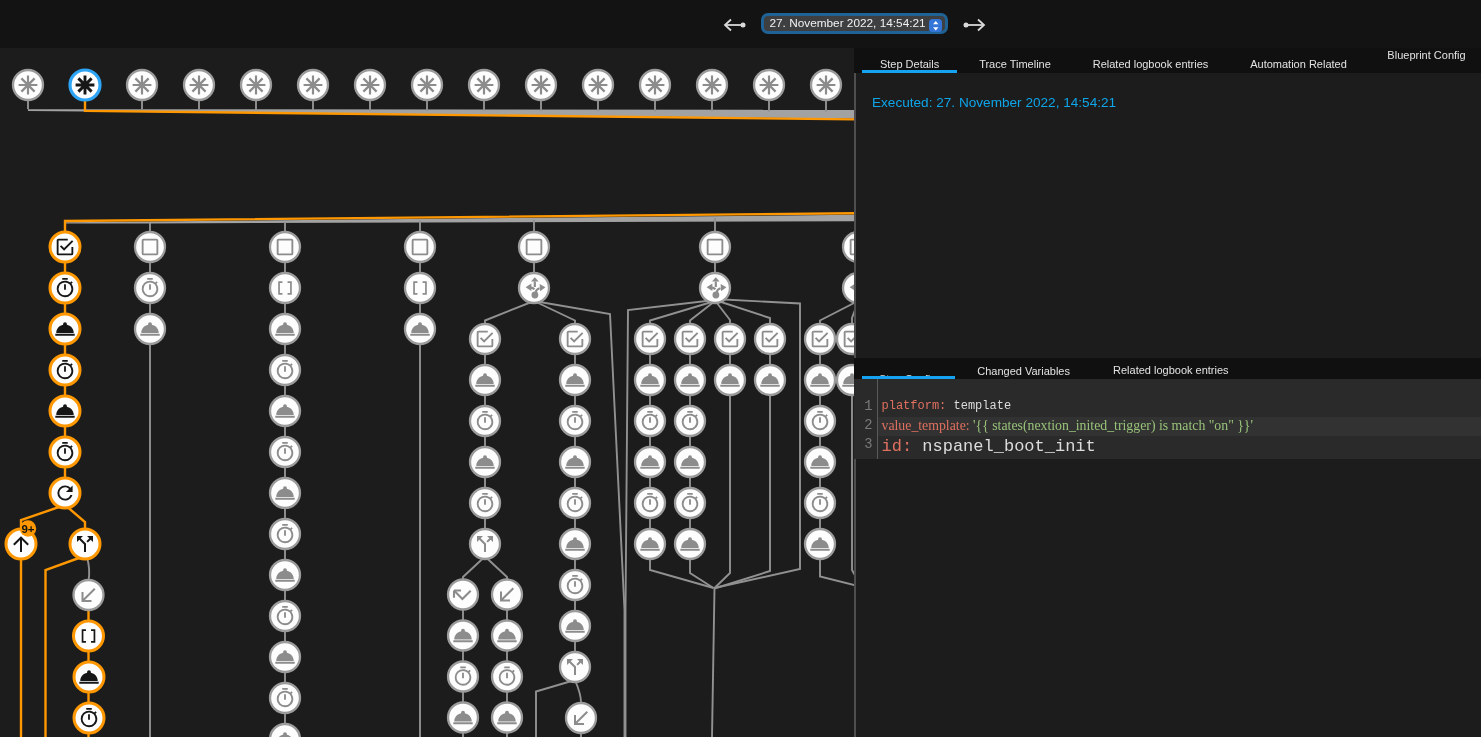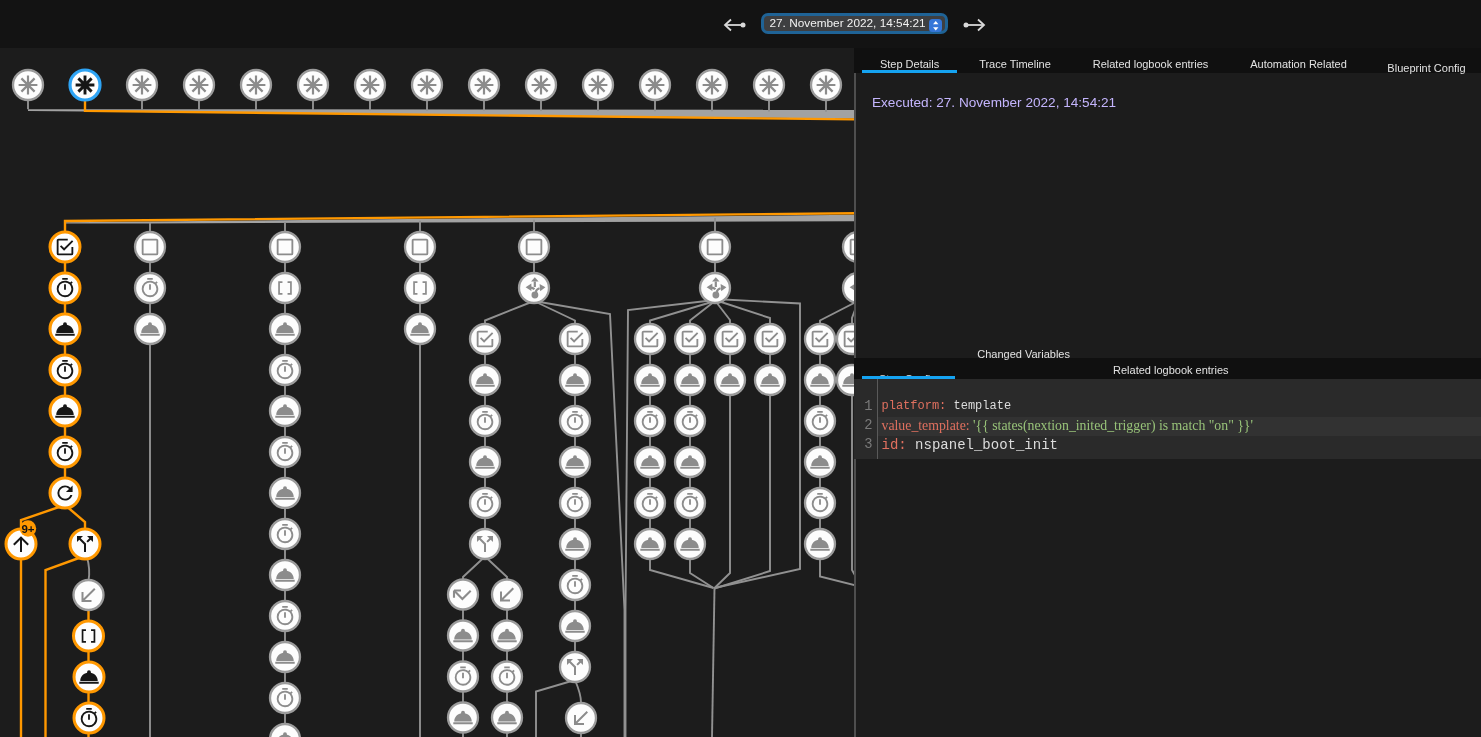--- a/index.html
+++ b/index.html
@@ -6,21 +6,21 @@
  font-family:"Liberation Sans",sans-serif}
 #toolbar{position:absolute;left:0;top:0;width:1481px;height:48px;background:#131313}
 #graphwrap{position:absolute;left:0;top:48px;width:854px;height:689px;background:#1c1c1c}
 #graph .gl{stroke:#919191;stroke-width:1.9;fill:none}
 #graph .ol{stroke:#ff9800;stroke-width:2.4;fill:none}
 #panel{position:absolute;left:854px;top:48px;width:627px;height:689px;background:#1c1c1c}
 #pborder{position:absolute;left:854px;top:73px;width:1.5px;height:664px;background:#4e4e4e}
 .strip{position:absolute;left:854px;width:627px;background:#101010}
 .tab{position:absolute;transform:translate(-50%,-50%);font-size:11px;color:#e2e2e2;white-space:nowrap}
 .ul{position:absolute;background:#15a3f1}
-#executed{position:absolute;left:872px;top:95px;font-size:13.6px;color:#c4b5fd}
+#executed{position:absolute;left:872px;top:95px;font-size:13.6px;color:#0ea5e9}
 #code{position:absolute;left:854px;top:378.8px;width:627px;height:80.7px;background:#2a2a2a;
  font-family:"Liberation Mono",monospace;font-size:13.8px}
 .k{color:#e0705f}.s{color:#98c379}
 #gutborder{position:absolute;left:877px;top:378.8px;width:1px;height:80.7px;background:#5a5a5a}
 .row2{position:absolute;left:878px;top:417.4px;width:603px;height:19px;background:#323232}
 .sel{position:absolute;left:760.5px;top:13px;width:187.5px;height:20.5px;background:#3e3f41;
  border:3px solid #1f6396;border-radius:7px;color:#f2f2f2;font-size:11.8px;line-height:14.5px;
  padding-left:6px;white-space:nowrap}
 .ud{position:absolute;right:3px;top:2.6px;width:13.5px;height:13.5px;background:#3476d8;border-radius:3.5px}
 </style></head>
@@ -584,29 +584,29 @@
         </g>
       </g>
     </svg></div>
 <div id="panel"></div>
 <div id="pborder"></div>
 <div class="strip" style="top:48px;height:25px"></div>
 <div class="tab" style="left:909.6px;top:63.5px">Step Details</div>
 <div class="tab" style="left:1015.0px;top:63.5px">Trace Timeline</div>
 <div class="tab" style="left:1150.5px;top:63.5px">Related logbook entries</div>
 <div class="tab" style="left:1298.5px;top:63.5px">Automation Related</div>
-<div class="tab" style="left:1426.5px;top:68px">Blueprint Config</div>
+<div class="tab" style="left:1426.5px;top:55px">Blueprint Config</div>
 <div class="ul" style="left:861.8px;top:70px;width:95.2px;height:3px"></div>
 <div id="executed">Executed: 27. November 2022, 14:54:21</div>
 <div class="strip" style="top:357.7px;height:21.1px"></div>
 <div class="tab" style="left:907.7px;top:379px">Step Config</div>
-<div class="tab" style="left:1023.6px;top:354px">Changed Variables</div>
+<div class="tab" style="left:1023.6px;top:371px">Changed Variables</div>
 <div class="tab" style="left:1170.8px;top:370.4px">Related logbook entries</div>
 <div class="ul" style="left:861.5px;top:376.2px;width:93.7px;height:2.6px"></div>
 <div id="code"></div>
 <div class="row2"></div>
 <div id="gutborder"></div>
 <div class="ln" style="position:absolute;left:854px;width:18.5px;text-align:right;color:#7a7a7a;font-family:'Liberation Mono',monospace;font-size:13.8px;top:399px">1</div>
 <div class="ln" style="position:absolute;left:854px;width:18.5px;text-align:right;color:#7a7a7a;font-family:'Liberation Mono',monospace;font-size:13.8px;top:418px">2</div>
 <div class="ln" style="position:absolute;left:854px;width:18.5px;text-align:right;color:#7a7a7a;font-family:'Liberation Mono',monospace;font-size:13.8px;top:437px">3</div>
 <div class="cl" style="position:absolute;left:881.5px;white-space:pre;font-family:'Liberation Mono',monospace;font-size:12px;top:399px"><span class="k">platform:</span><span style="color:#dcdcdc"> template</span></div>
 <div class="cl" style="position:absolute;left:881.5px;white-space:pre;font-family:Liberation Serif, serif;font-size:13.8px;top:418px"><span class="k">value_template:</span><span class="s"> '{{ states(nextion_inited_trigger) is match "on" }}'</span></div>
-<div class="cl" style="position:absolute;left:881.5px;white-space:pre;font-family:'Liberation Mono',monospace;font-size:14px;top:437px"><span class="k">id:</span><span style="color:#dcdcdc"> nspanel_boot_init</span></div>
+<div class="cl" style="position:absolute;left:881.5px;white-space:pre;font-family:'Liberation Mono',monospace;font-size:17px;top:437px"><span class="k">id:</span><span style="color:#dcdcdc"> nspanel_boot_init</span></div>
 
 </body></html>

